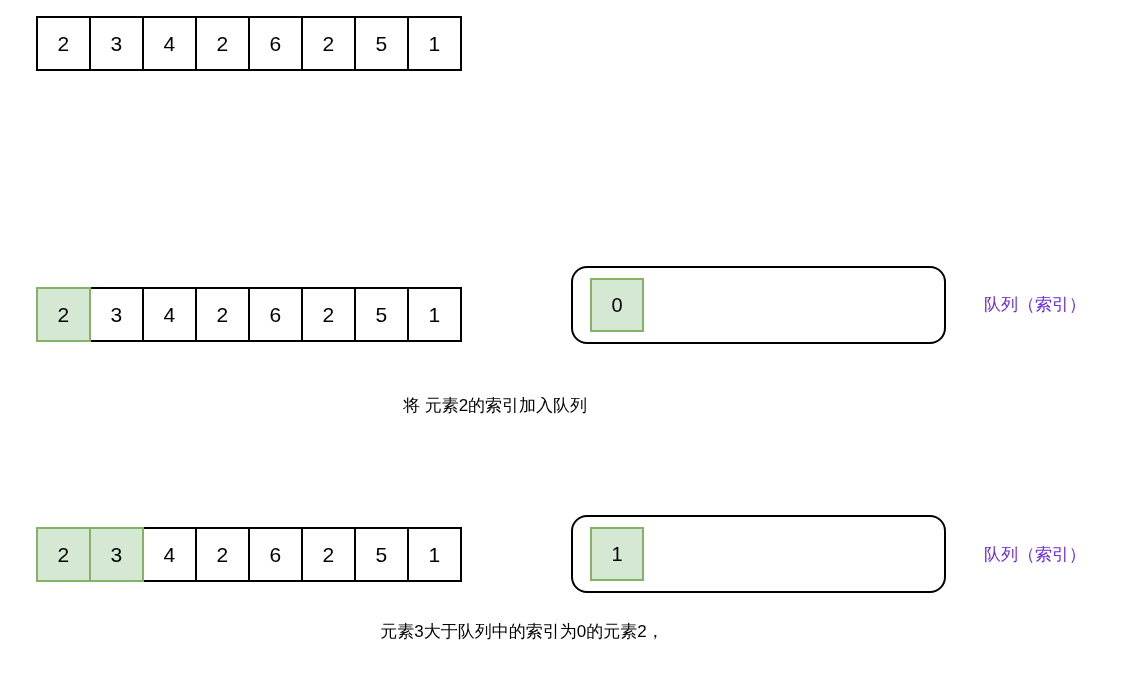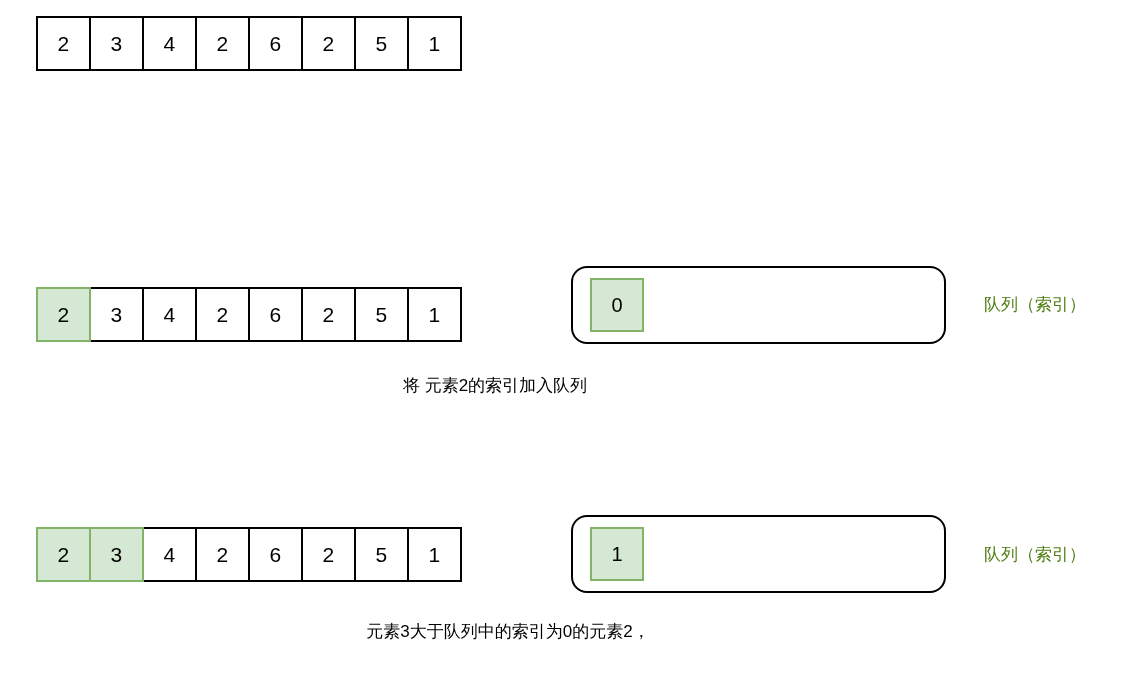--- a/index.html
+++ b/index.html
@@ -72,21 +72,21 @@
     line-height: 1;
     color: #000000;
   }
 
   
   .side-label {
     position: absolute;
     font-size: 17px;
     line-height: 1;
     white-space: nowrap;
-    color: #4d7c0f;
+    color: #6d28d9;
   }
   .caption {
     position: absolute;
     font-size: 17px;
     line-height: 27px;
     text-align: center;
     white-space: nowrap;
     color: #000000;
   }
   .caption .line { display: block; }
@@ -115,36 +115,36 @@
   <div class="cell">5</div>
   <div class="cell">1</div>
 </div>
 
 <div class="queue" style="left:571px; top:266px;">
   <div class="queue-slot">0</div>
 </div>
 
 <div class="side-label" style="left:984px; top:296px;">队列（索引）</div>
 
-<div class="caption" style="left:0px; top:372px; width:990px;">
+<div class="caption" style="left:0px; top:392px; width:990px;">
   <span class="line">将 元素2的索引加入队列</span>
 </div>
 
 <div class="array" id="array-2" style="left:36px; top:527px;">
   <div class="cell hl">2</div>
   <div class="cell hl">3</div>
   <div class="cell">4</div>
   <div class="cell">2</div>
   <div class="cell">6</div>
   <div class="cell">2</div>
   <div class="cell">5</div>
   <div class="cell">1</div>
 </div>
 
 <div class="queue" style="left:571px; top:515px;">
   <div class="queue-slot">1</div>
 </div>
 
 <div class="side-label" style="left:984px; top:546px;">队列（索引）</div>
 
-<div class="caption" style="left:8px; top:618px; width:1000px;">
+<div class="caption" style="left:0px; top:618px; width:1000px;padding-left:22px;">
   <span class="line">元素3大于队列中的索引为0的元素2，</span>
 </div>
 
 </body></html>

